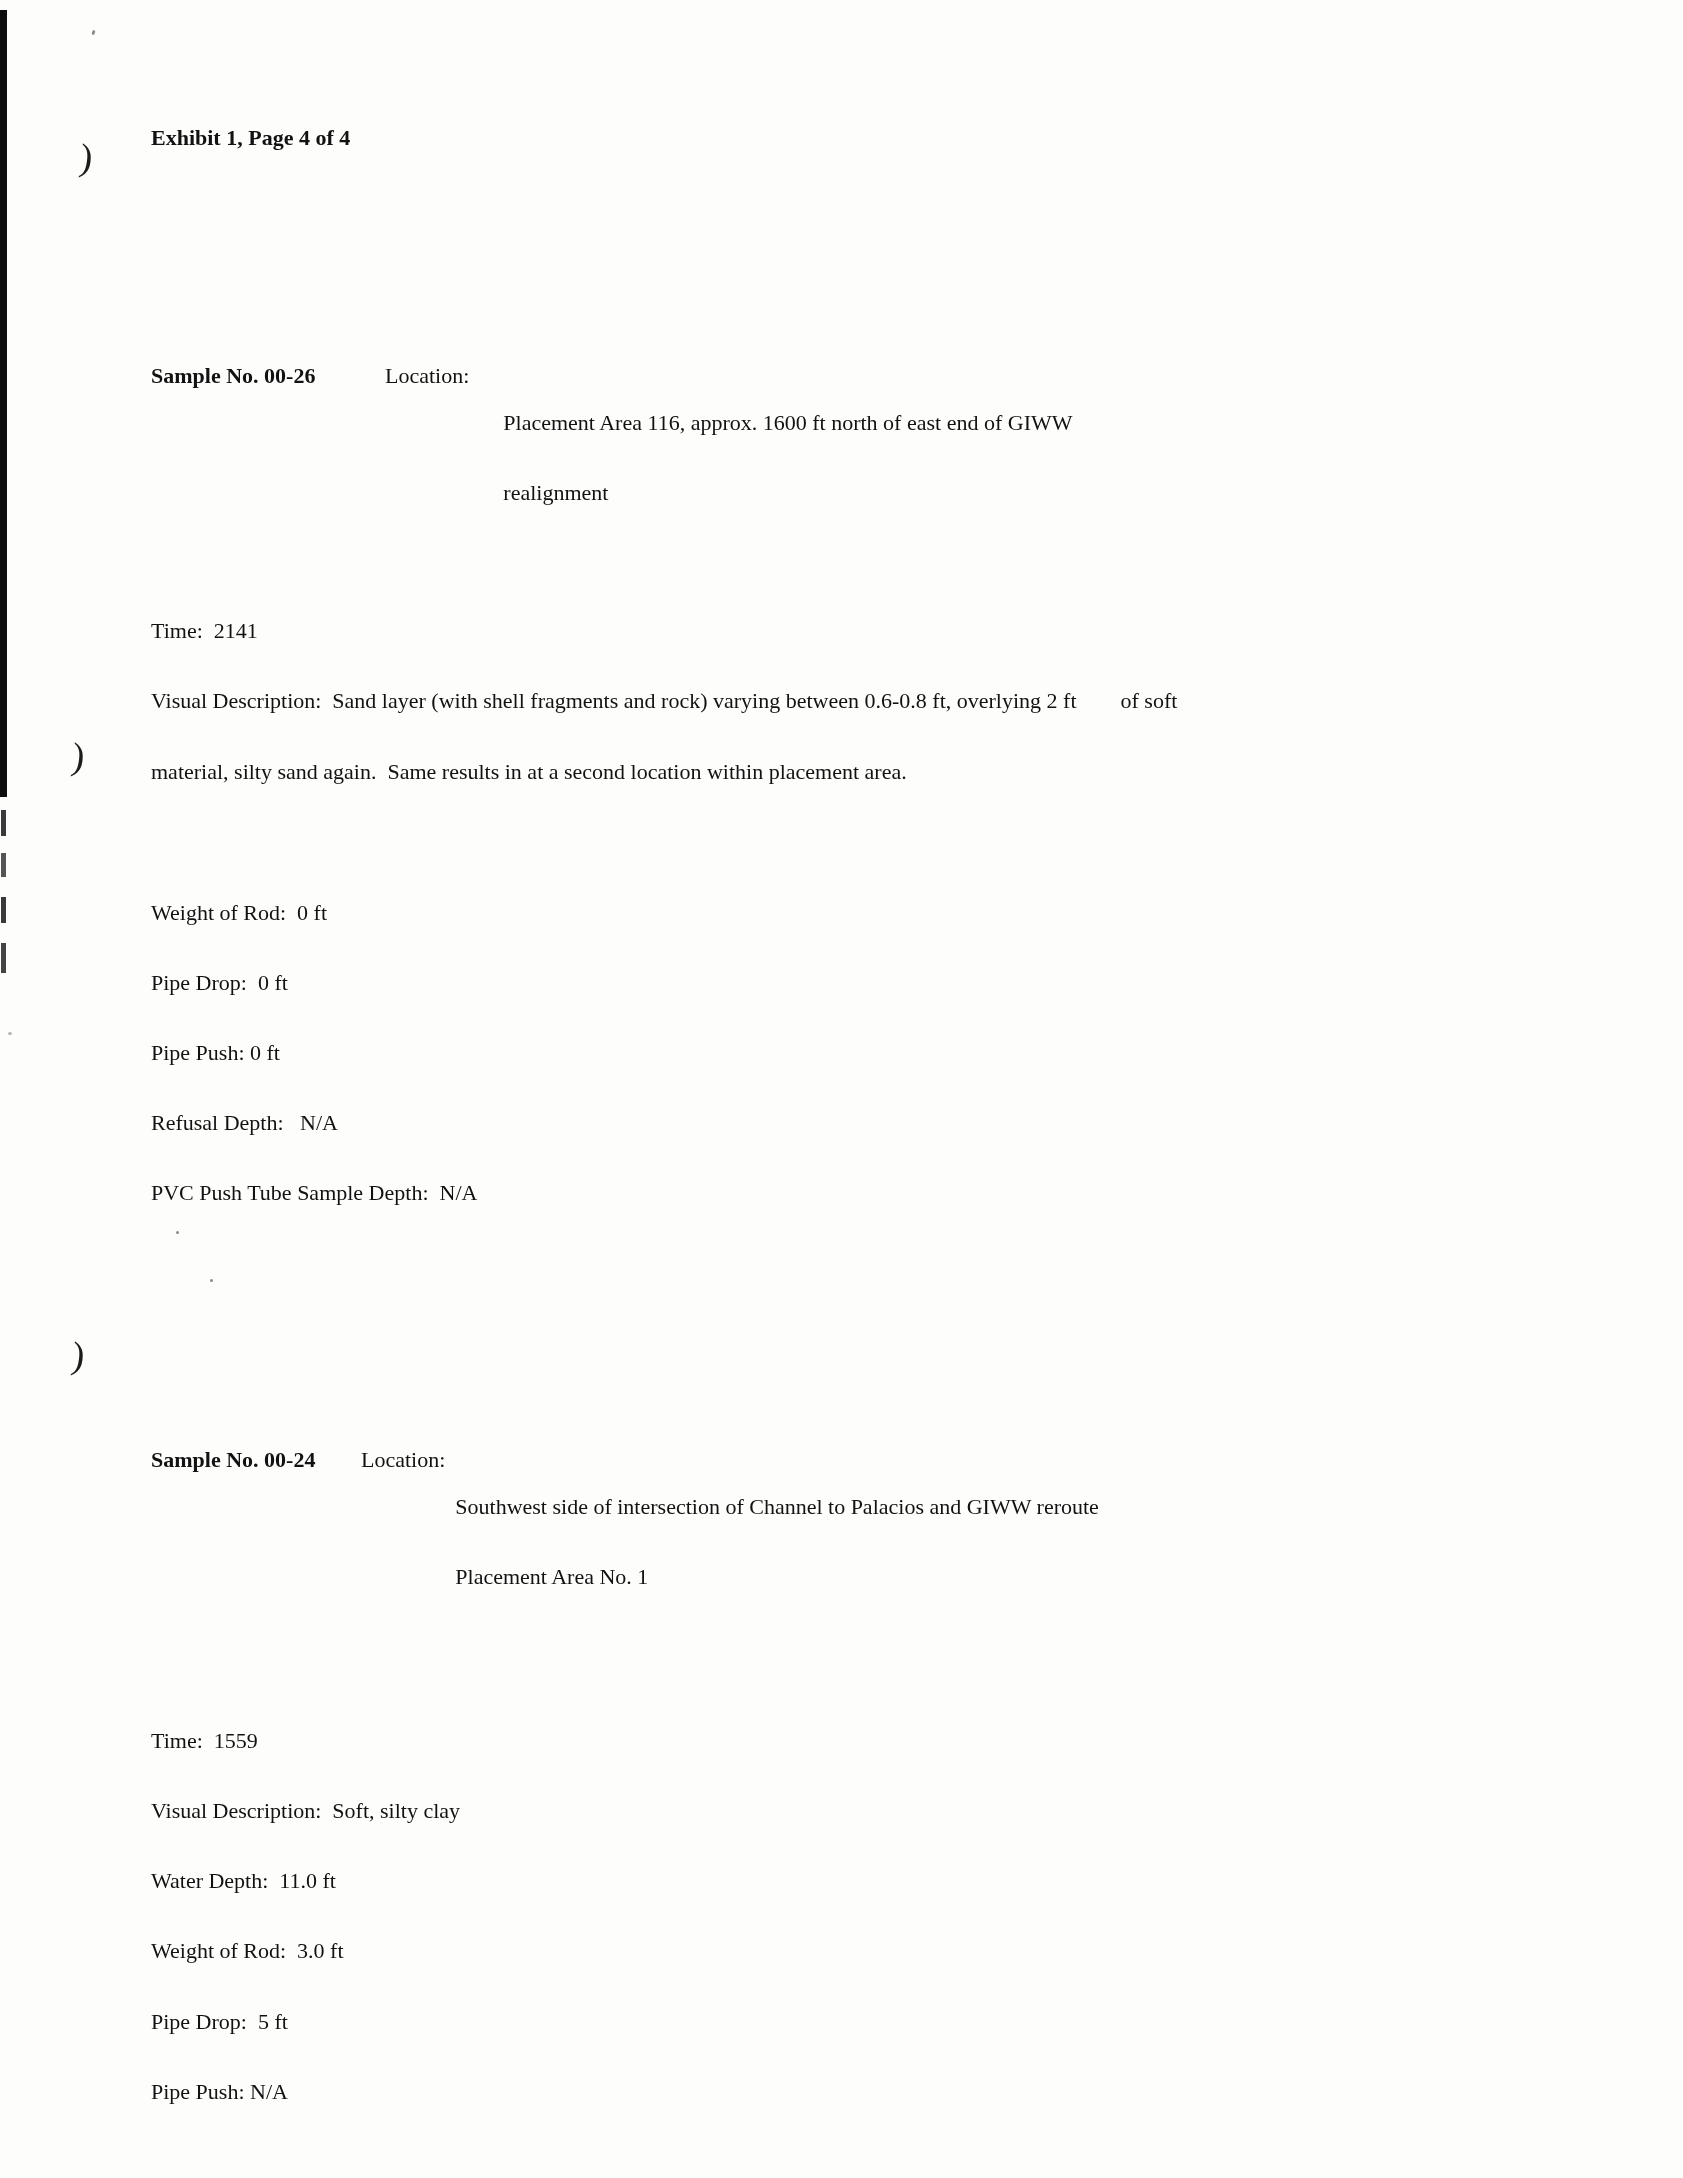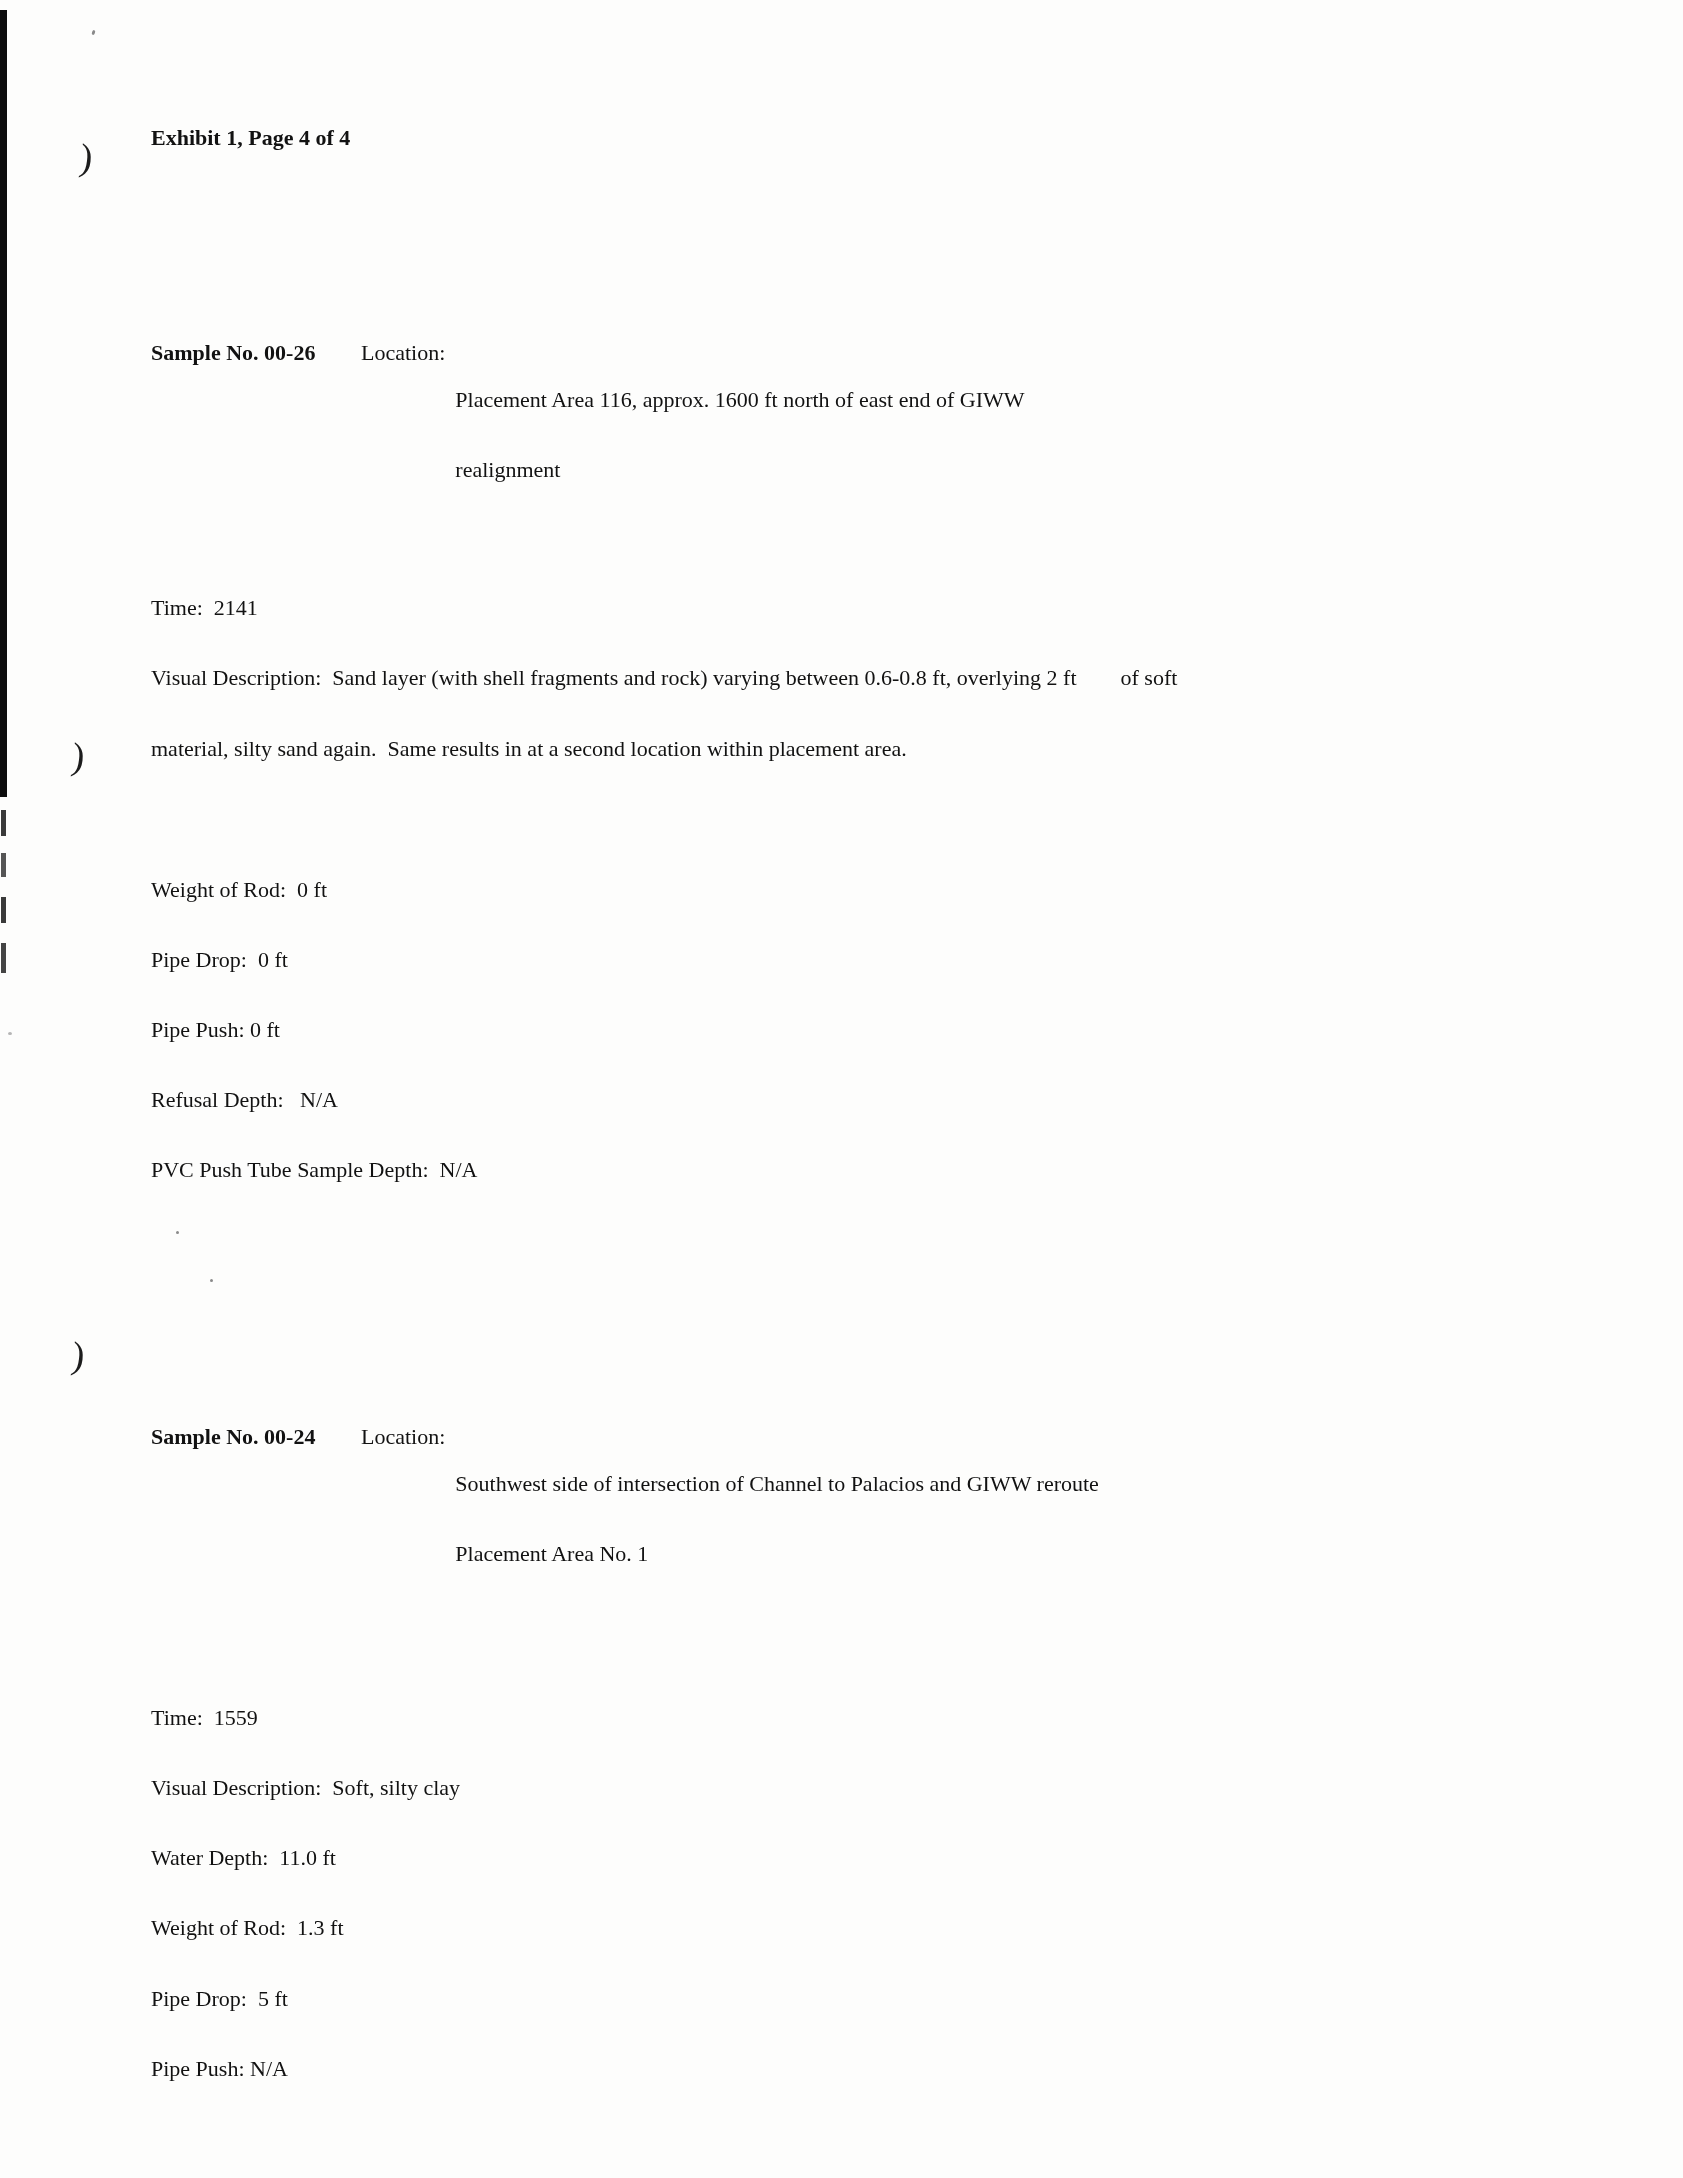--- a/index.html
+++ b/index.html
@@ -70,21 +70,21 @@
   .slabel {
     min-width: 210px;
     padding-right: 8px;
     font-weight: bold;
     flex: 0 0 auto;
     white-space: pre;
   }
   .loc-label { flex: 0 0 auto; margin-right: 10px; white-space: pre; }
   .loc-lines { flex: 1 1 auto; }
 
-  .mt-s1     { margin-top: 51px; }
+  .mt-s1     { margin-top: 74px; gap: 24px; }
   .mt-time   { margin-top: 21px; }
   .mt-fields { margin-top: 24px; }
   .mt-s2     { margin-top: 9px; }
 </style>
 </head>
 <body>
 
 <div class="page">
 
   <div class="edge-bar"></div>
@@ -133,21 +133,21 @@
         <div class="loc-label">Location:</div>
         <div class="loc-lines">
           <div class="line">Southwest side of intersection of Channel to Palacios and GIWW reroute</div>
           <div class="line">Placement Area No. 1</div>
         </div>
       </div>
       <div>
         <div class="line">Time:  1559</div>
         <div class="line">Visual Description:  Soft, silty clay</div>
         <div class="line">Water Depth:  11.0 ft</div>
-        <div class="line">Weight of Rod:  1.3 ft</div>
+        <div class="line">Weight of Rod:  3.0 ft</div>
         <div class="line">Pipe Drop:  5 ft</div>
         <div class="line">Pipe Push: N/A</div>
         
         
       </div>
     </section>
 
     
     
 

